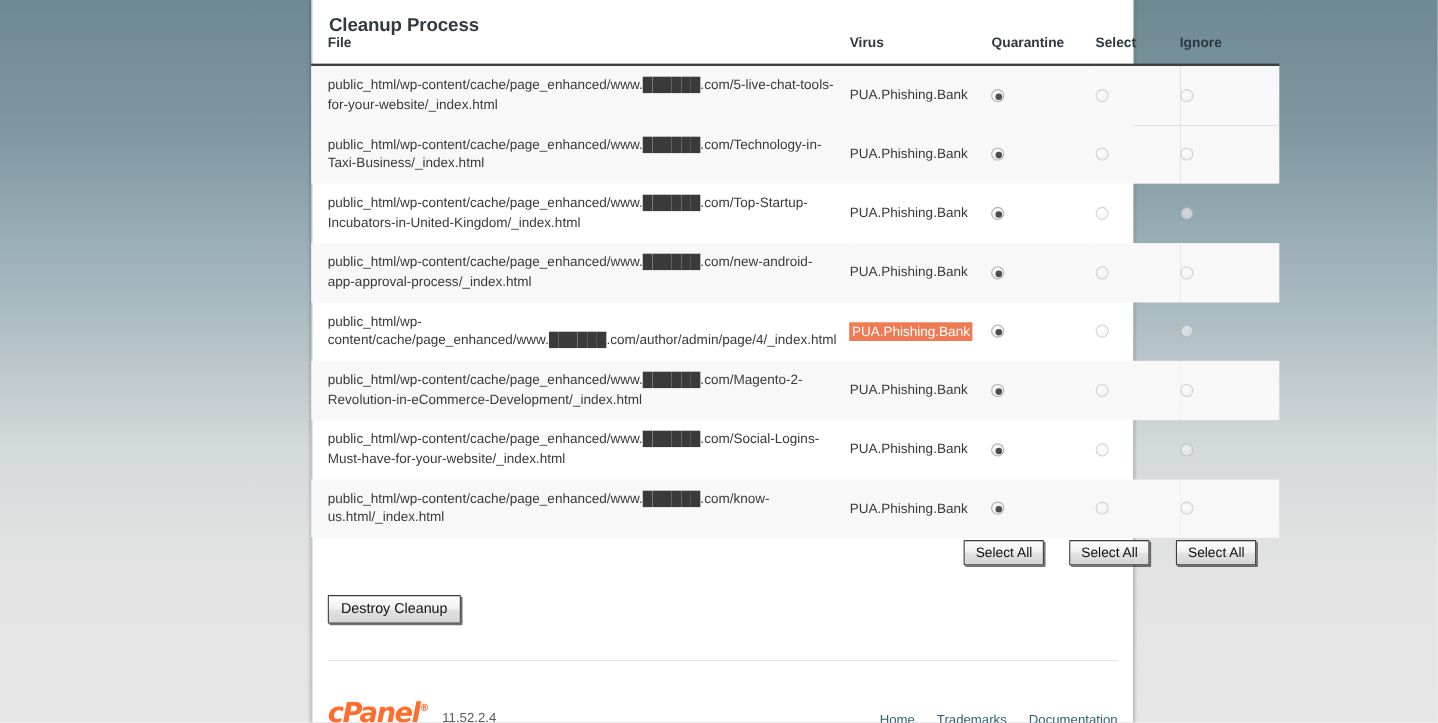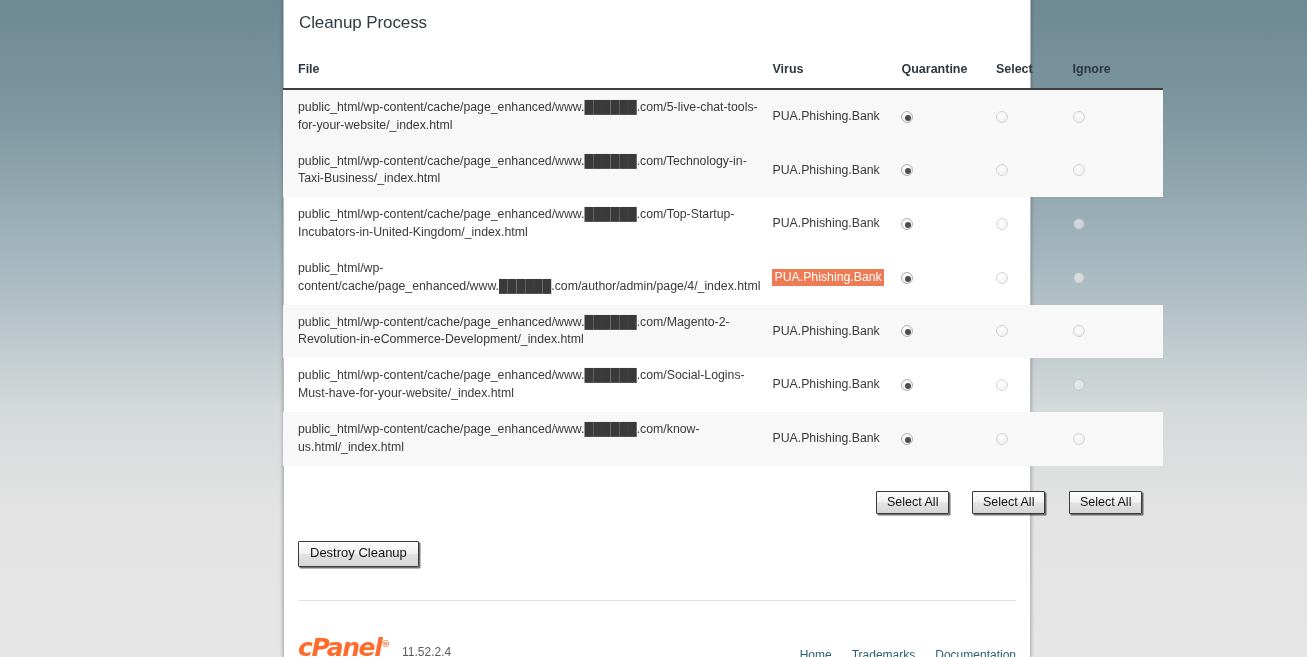--- a/index.html
+++ b/index.html
@@ -29,30 +29,30 @@
     position: absolute;
     left: 15px; top: 0;
     width: 733px; height: 657px;
   }
 
   
   .page-title {
     position: absolute;
     left: 0px; top: 13px;
     font-size: 17px;
-    font-weight: normal;
+    font-weight: bold;
     color: #333a3f;
     letter-spacing: -0.1px;
     white-space: nowrap;
   }
 
   
   #cleanup-table {
     position: absolute;
-    left: 283px; top: 62px;
+    left: 283px; top: 32px;
     width: 880px;
     border-collapse: collapse;
     font-size: 12.3px;
     color: #3a3a3a;
     z-index: 5;
   }
   #cleanup-table th {
     text-align: left;
     font-size: 12.5px;
     font-weight: bold;
@@ -241,20 +241,29 @@
       </tr>
       <tr class="row-even">
         <td class="col-file">
           <span class="file-text">public_html/wp-content/cache/page_enhanced/www.██████.com/Top-Startup-Incubators-in-United-Kingdom/_index.html</span>
         </td>
         <td class="col-virus"><span class="virus-text">PUA.Phishing.Bank</span></td>
         <td class="col-quar radio-cell"><span class="radio checked"></span></td>
         <td class="col-dest radio-cell"><span class="radio dim"></span></td>
         <td class="col-ign radio-cell"><span class="radio dim"></span></td>
       </tr>
+      <tr class="row-odd">
+        <td class="col-file">
+          <span class="file-text">public_html/wp-content/cache/page_enhanced/www.██████.com/new-android-app-approval-process/_index.html</span>
+        </td>
+        <td class="col-virus"><span class="virus-text">PUA.Phishing.Bank</span></td>
+        <td class="col-quar radio-cell"><span class="radio checked"></span></td>
+        <td class="col-dest radio-cell"><span class="radio dim"></span></td>
+        <td class="col-ign radio-cell"><span class="radio dim"></span></td>
+      </tr>
       <tr class="row-even">
         <td class="col-file">
           <span class="file-text">public_html/wp-content/cache/page_enhanced/www.██████.com/author/admin/page/4/_index.html</span>
         </td>
         <td class="col-virus"><span class="virus-text highlight">PUA.Phishing.Bank</span></td>
         <td class="col-quar radio-cell"><span class="radio checked"></span></td>
         <td class="col-dest radio-cell"><span class="radio dim"></span></td>
         <td class="col-ign radio-cell"><span class="radio dim"></span></td>
       </tr>
       <tr class="row-odd">

